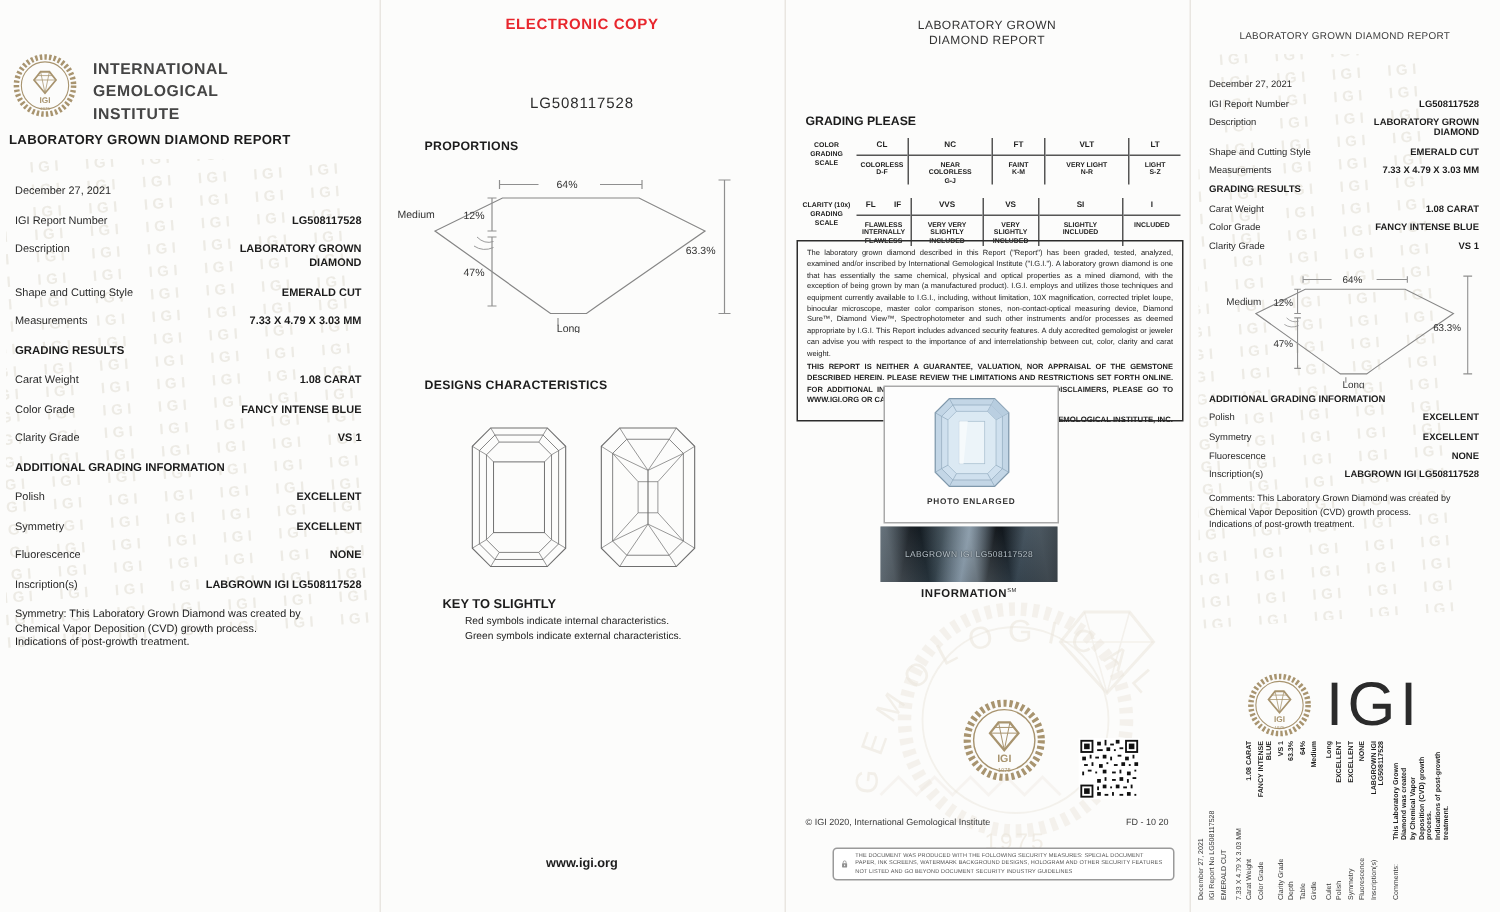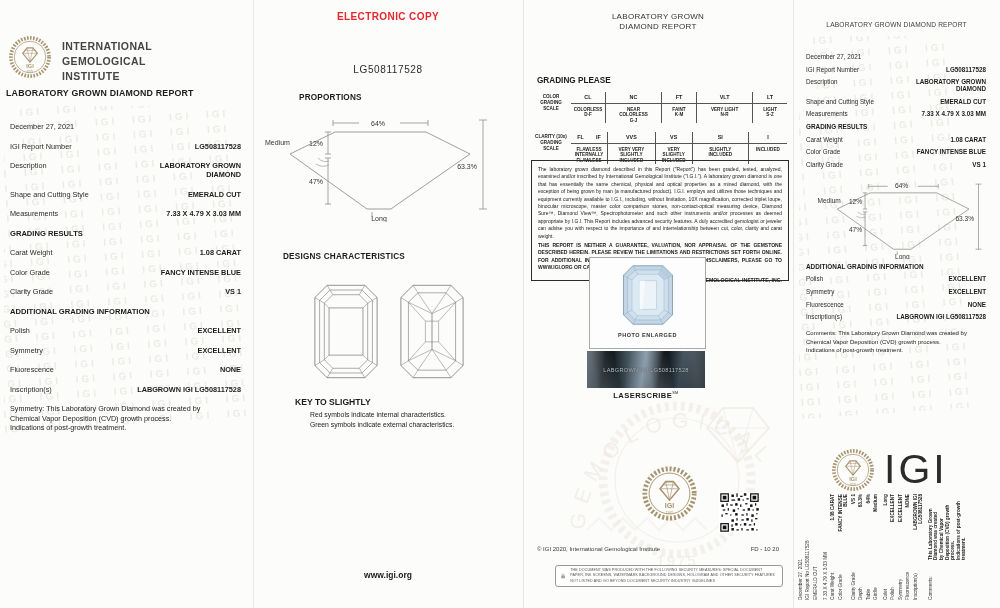--- a/index.html
+++ b/index.html
@@ -34,21 +34,21 @@
   .lp-card .row .val{max-width:130px;}
   .lp-card .sec-h{font-size:7.6px;margin:1px 0 10.5px;}
   .lp-card .comments{font-size:7.2px;line-height:9.6px;margin-top:3px;}
 
   
   .ec{position:absolute;top:11px;left:0;right:0;text-align:center;color:#e8262d;
       font-weight:bold;font-size:10px;letter-spacing:.4px;}
   .repnum{position:absolute;top:64px;left:0;right:0;text-align:center;font-size:10px;
       letter-spacing:.6px;color:#2c2c2c;}
   .sec-title{position:absolute;font-weight:bold;font-size:8.2px;letter-spacing:.2px;}
-  .prop-title{left:46px;top:93px;text-align:right;}
+  .prop-title{left:30px;top:93px;text-align:right;}
   #prop-main{position:absolute;left:8px;top:112px;}
   .cc-title{left:30px;top:252px;}
   .clarity-left{position:absolute;left:60px;top:283px;}
   .clarity-right{position:absolute;left:146px;top:283px;}
   .key-title{position:absolute;left:42px;top:397px;font-weight:bold;font-size:8.6px;}
   .key-lines{position:absolute;left:57px;top:410px;font-size:6.8px;line-height:9.5px;color:#222;}
   .website{position:absolute;left:0;right:0;top:570px;text-align:center;font-weight:bold;font-size:8.5px;}
 
   
   .mr-header{position:absolute;top:12px;left:0;right:0;text-align:center;font-size:8px;
@@ -371,21 +371,21 @@
       <path d="M46 4 L56 14 L47 19 L41 13 Z" fill="#b4cadd" opacity=".8"></path>
       <path d="M21 20 L27 20 L24 50 L21 50 Z" fill="#f6fafc"></path>
     </svg>
     <div class="photo-cap">PHOTO ENLARGED</div>
   </div>
 
   <div class="laserscribe">
     <span>LABGROWN IGI LG508117528</span>
   </div>
   <div class="ls-label">
-    <span>LASERSCRIBE</span><sup>SM</sup>
+    <span>INFORMATION</span><sup>SM</sup>
   </div>
 
   <svg class="crest-wm" width="240" height="200" viewBox="0 0 240 200">
     <g stroke="#d9cfbd" fill="none">
       <circle cx="120" cy="100" r="74" stroke-width="9" stroke-dasharray="4 4" opacity=".45"></circle>
       <circle cx="120" cy="100" r="62" stroke-width="1.2" opacity=".5"></circle>
       <path d="M150 48 L166 28 L196 28 L212 48 L181 82 Z" stroke-width="2" opacity=".55"></path>
       <path d="M150 48 H212 M166 28 L181 82 M196 28 L181 82" stroke-width="1" opacity=".5"></path>
       <path d="M30 150 l12 -12 12 12 12 -12 12 12 12 -12 12 12 12 -12 12 12 12 -12 12 12" stroke-width="2" opacity=".35"></path>
     </g>

